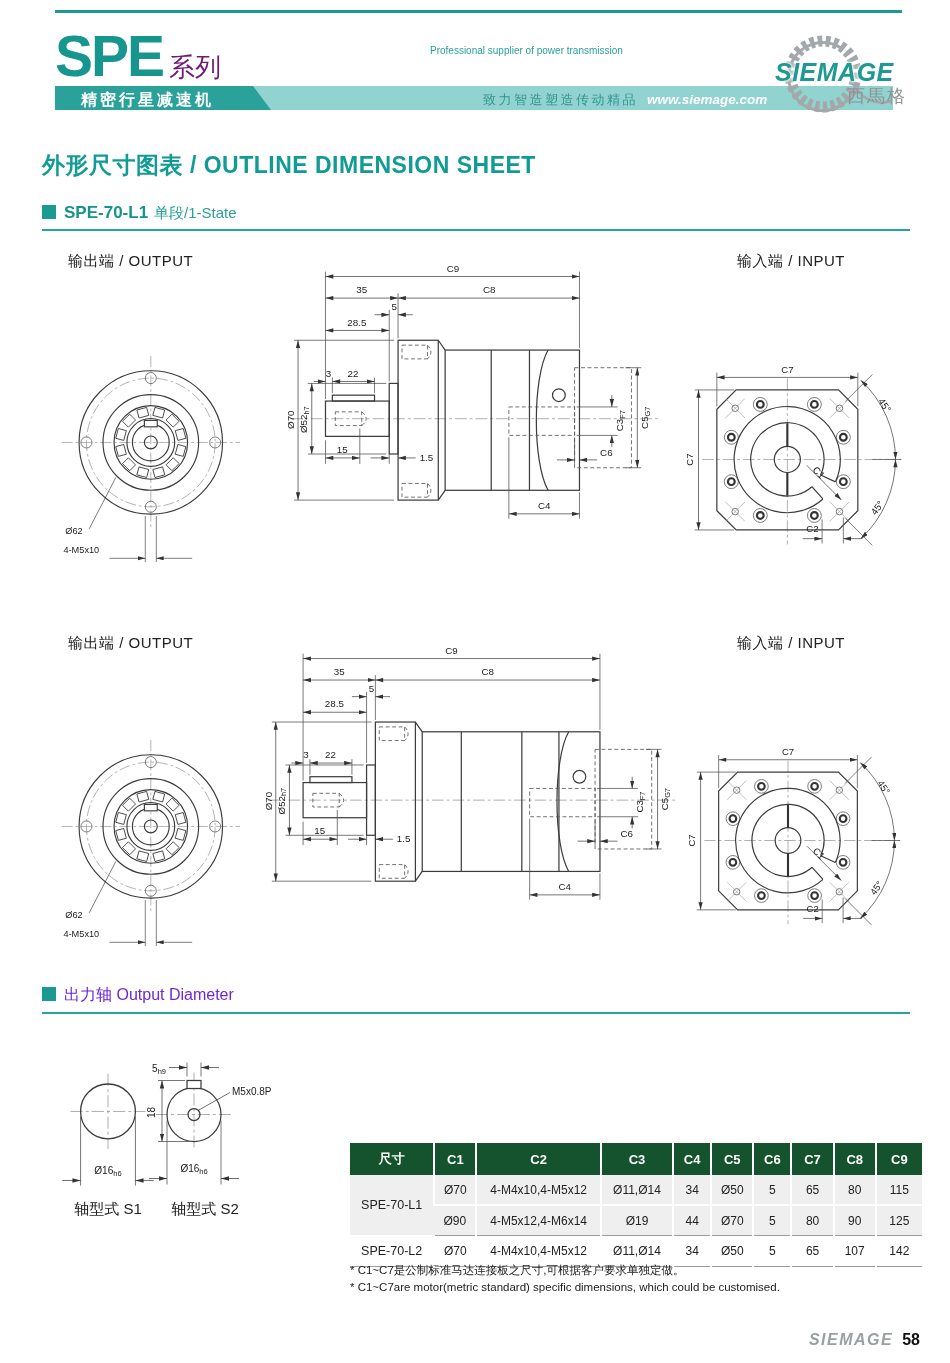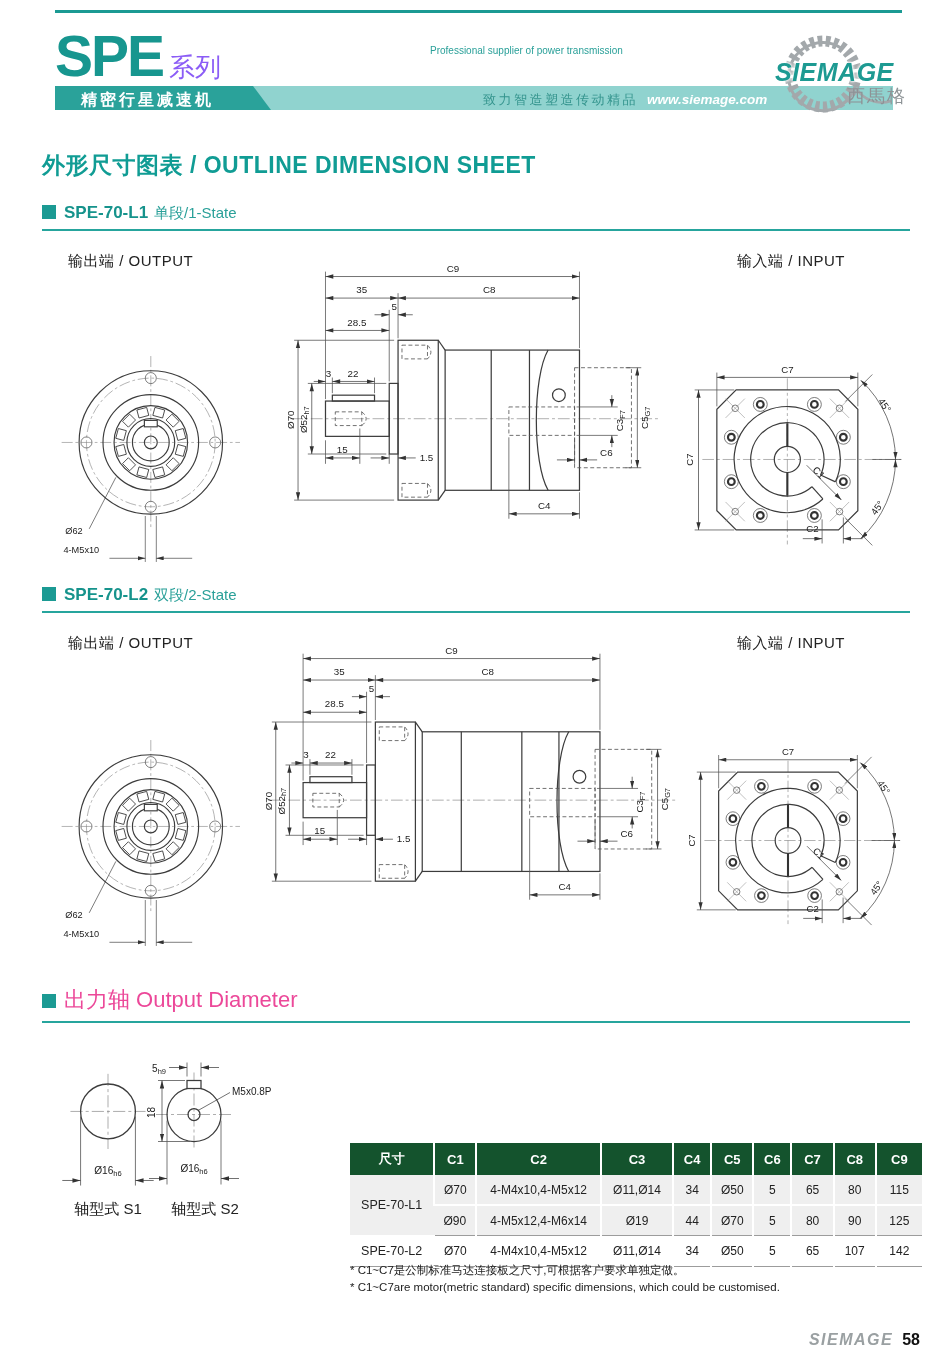--- a/index.html
+++ b/index.html
@@ -3,21 +3,21 @@
 <meta charset="utf-8">
 <style>
   html,body{margin:0;padding:0;background:#fff;}
   .page{position:relative;width:950px;height:1363px;background:#fff;overflow:hidden;
         font-family:"Liberation Sans",sans-serif;color:#222;}
   
   .topline{position:absolute;top:10px;left:55px;right:48px;height:3px;background:#1b9a93;}
   .hdr{position:absolute;top:26px;left:0;right:0;height:100px;}
   .spe-wrap{position:absolute;left:55px;top:2px;white-space:nowrap;}
   .spe-big{font-size:57px;font-weight:800;color:#17968f;letter-spacing:-2px;line-height:1;}
-  .spe-cn{font-size:26px;color:#8b5cf6;margin-left:6px;}
+  .spe-cn{font-size:26px;color:#701a75;margin-left:6px;}
   .tagline{position:absolute;left:430px;top:16px;}
   .tag-cn{font-size:17px;font-weight:bold;color:#1b9a93;letter-spacing:1px;}
   .tag-en{font-size:10px;color:#2aa099;margin-top:3px;}
   .banner{position:absolute;left:55px;right:57px;top:60px;height:24px;background:#90d3cf;}
   .banner-dark{position:absolute;left:0;top:0;bottom:0;width:216px;background:#2aa29a;
                clip-path:polygon(0 0,198px 0,216px 100%,0 100%);}
   .banner-dark span{display:block;color:#fff;font-weight:bold;font-size:16px;
                letter-spacing:3px;line-height:28px;padding-left:26px;}
   .banner-slogan{position:absolute;left:428px;top:0;line-height:28px;font-size:13px;
                color:#35958e;letter-spacing:2.5px;}
@@ -27,21 +27,21 @@
   .logo-name{position:absolute;left:4px;top:32px;font-size:25px;font-weight:bold;font-style:italic;
       color:#1d9a92;letter-spacing:.5px;
       text-shadow:0 0 3px #fff,0 0 3px #fff,0 0 4px #fff;}
   .logo-cn{position:absolute;left:76px;top:58px;font-size:18px;color:#8d9396;letter-spacing:2px;}
   
   .title{position:absolute;top:150px;left:42px;font-size:23px;font-weight:bold;color:#109c94;letter-spacing:.5px;}
   .sec-hd{position:absolute;left:42px;right:40px;border-bottom:2px solid #26a59d;padding-bottom:6px;}
   .sec-hd .sq{display:inline-block;width:14px;height:14px;background:#1b9a93;margin-right:8px;vertical-align:-1px;}
   .sec-hd .mod{font-size:17px;font-weight:bold;color:#169running;color:#16938c;}
   .sec-hd .stg{font-size:15px;color:#2aa099;margin-left:6px;}
-  .sec-hd .only{font-size:22px;color:#ec4899;}
+  .sec-hd .only{font-size:16px;color:#6d28d9;}
   
   .draw{position:absolute;left:0;right:0;}
   .vlabel{position:absolute;font-size:15px;color:#222;letter-spacing:.5px;}
   svg text{font-family:"Liberation Sans",sans-serif;}
   .ol{fill:none;stroke:#3c3c3c;stroke-width:1.25px;}
   .olf{fill:#fff;stroke:#3c3c3c;stroke-width:1.25px;}
   .tl{fill:none;stroke:#555;stroke-width:.8px;}
   .dsh{fill:none;stroke:#555;stroke-width:.85px;stroke-dasharray:4 2.6;}
   .cl{fill:none;stroke:#777;stroke-width:.6px;stroke-dasharray:12 3 3 3;}
   .dl{fill:none;stroke:#333;stroke-width:.7px;}
@@ -328,23 +328,20 @@
       <text class="dt" transform="rotate(45 170 206)" x="170" y="206" text-anchor="middle">C1</text>
 
       <line class="tl" x1="176" y1="252" x2="176" y2="277"></line>
       <line class="tl" x1="198" y1="250" x2="198" y2="277"></line>
       <line class="dl" x1="156" y1="272" x2="176" y2="272" marker-end="url(#ae)"></line>
       <line class="dl" x1="218" y1="272" x2="198" y2="272" marker-end="url(#ae)"></line>
       <text class="dt" x="166" y="265" text-anchor="middle">C2</text>
     </svg>
   </div>
 
-  <div class="sec-hd" style="top:585px;">
-    <span class="sq"></span><span class="mod">SPE-70-L2</span><span class="stg">双段/2-State</span>
-  </div>
 
   <div class="draw" style="top:622px;height:345px;">
     <div class="vlabel" style="left:68px;top:12px;">输出端 / OUTPUT</div>
     <div class="vlabel" style="left:737px;top:12px;">输入端 / INPUT</div>
 
     <svg style="position:absolute;left:45px;top:50px;" width="230" height="285" viewBox="0 0 250 310">
       <line class="cl" x1="18" y1="168" x2="212" y2="168"></line>
       <line class="cl" x1="115" y1="74" x2="115" y2="262"></line>
       <circle class="ol" cx="115" cy="168" r="78"></circle>
       <circle class="cl" cx="115" cy="168" r="70"></circle>

